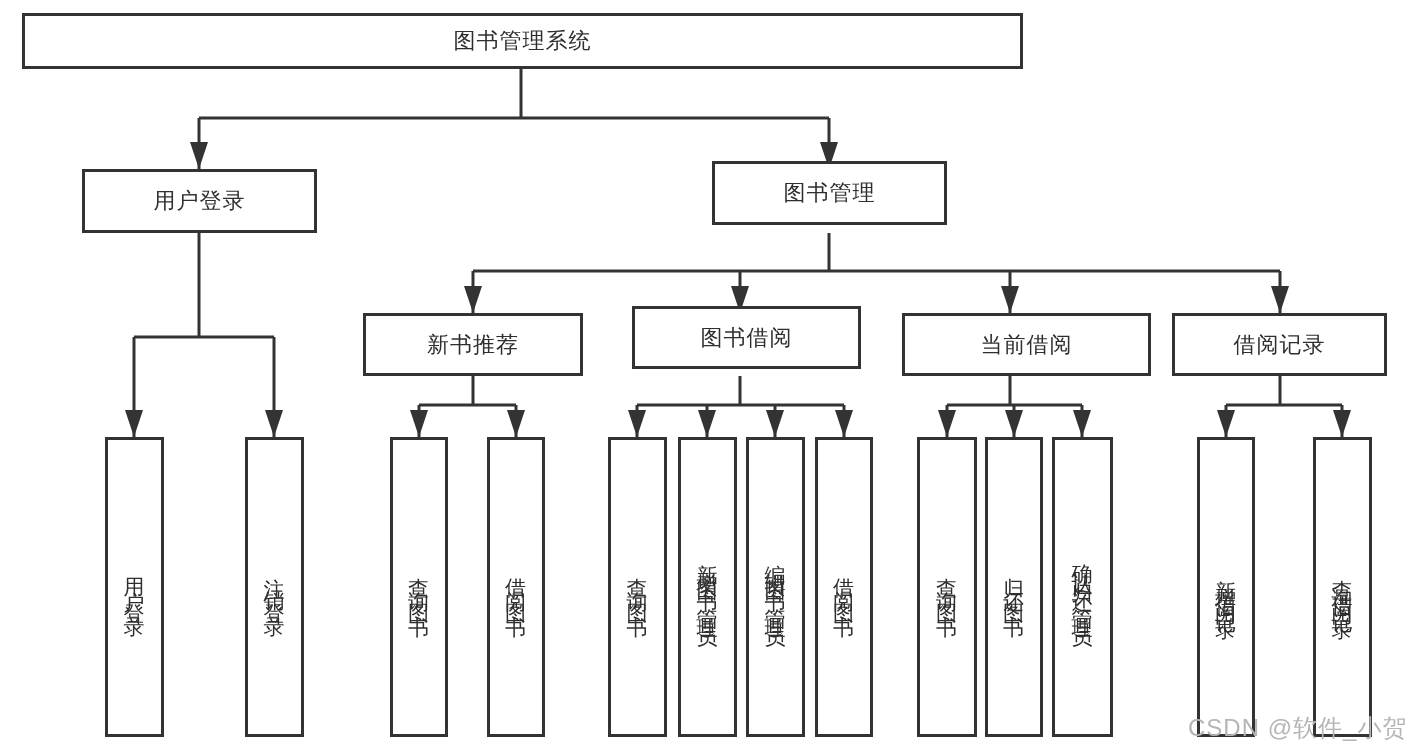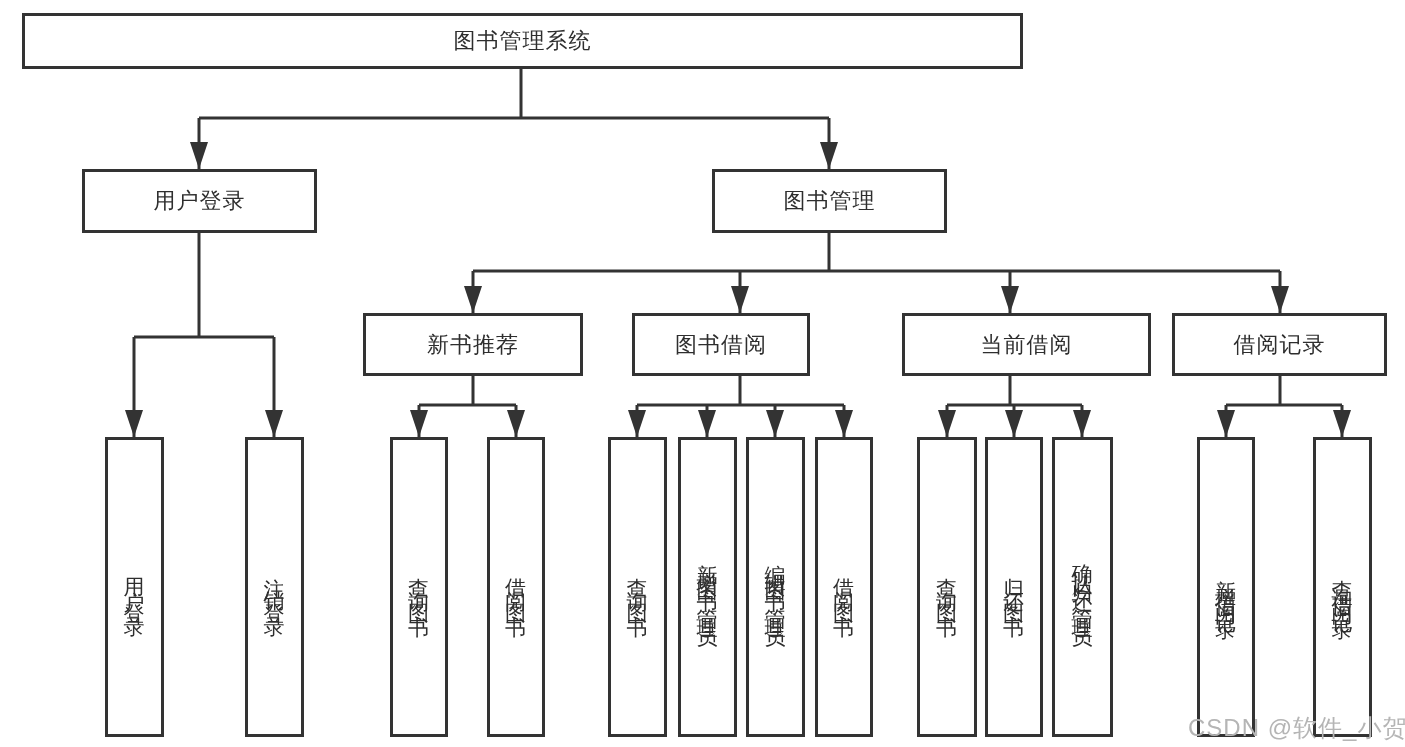--- a/index.html
+++ b/index.html
@@ -117,24 +117,24 @@
     <g>
       <path d="M1280 376 V405 M1226 405 H1342"></path>
       <path d="M1226 405 V437" marker-end="url(#arrowhead)"></path>
       <path d="M1342 405 V437" marker-end="url(#arrowhead)"></path>
     </g>
   </svg>
 
   <div class="node hnode" style="left:22px; top:13px; width:1001px; height:56px;">图书管理系统</div>
 
   <div class="node hnode" style="left:82px; top:169px; width:235px; height:64px;">用户登录</div>
-  <div class="node hnode" style="left:712px; top:169px; width:235px; height:64px;">图书管理</div>
+  <div class="node hnode" style="left:712px; top:161px; width:235px; height:64px;">图书管理</div>
 
   <div class="node hnode" style="left:363px; top:313px; width:220px; height:63px;">新书推荐</div>
-  <div class="node hnode" style="left:632px; top:313px; width:178px; height:63px;">图书借阅</div>
+  <div class="node hnode" style="left:632px; top:306px; width:229px; height:63px;">图书借阅</div>
   <div class="node hnode" style="left:902px; top:313px; width:249px; height:63px;">当前借阅</div>
   <div class="node hnode" style="left:1172px; top:313px; width:215px; height:63px;">借阅记录</div>
 
   <div class="node vnode v-short" style="left:105px; top:437px; width:59px; height:300px;">
     <span>用户登录</span>
   </div>
   <div class="node vnode v-short" style="left:245px; top:437px; width:59px; height:300px;">
     <span>注销登录</span>
   </div>
 

